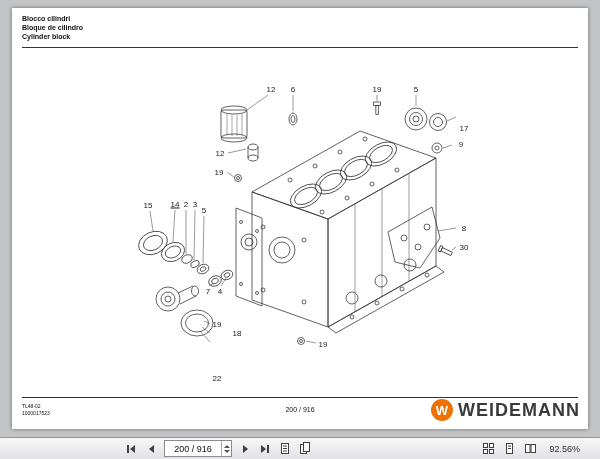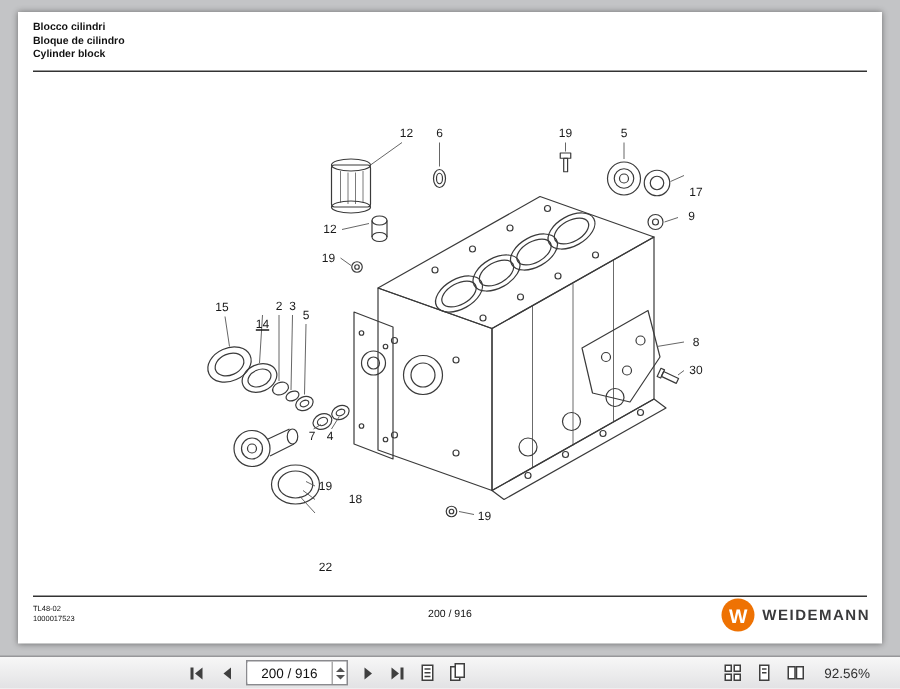--- a/index.html
+++ b/index.html
@@ -19,21 +19,21 @@
   .rule-top { top:39px; }
   .rule-bottom { top:389px; }
   .docinfo { position:absolute; left:10px; top:395px; font-size:5px; line-height:6.5px; color:#111; }
   .pageno { position:absolute; left:0; right:0; top:398px; text-align:center; font-size:7px; color:#111; }
   .brand { position:absolute; right:8px; top:391px; display:flex; align-items:center; gap:5px; }
   .brand-mark {
     width:22px; height:22px; border-radius:50%;
     display:flex; align-items:center; justify-content:center;
     color:#fff; font-weight:bold; font-size:13px; background:#ee7203;
   }
-  .brand-name { font-size:10px; font-weight:bold; letter-spacing:1px; color:#3a3a3c; }
+  .brand-name { font-size:18px; font-weight:bold; letter-spacing:1px; color:#3a3a3c; }
   
   .diagram { position:absolute; left:0; top:0; pointer-events:none; }
   .callouts { position:absolute; left:0; top:0; width:600px; height:459px; pointer-events:none; }
   .callout {
     position:absolute; transform:translate(-50%,-50%);
     font-size:8px; color:#1a1a1a; white-space:nowrap;
   }
   
   .toolbar {
     position:absolute; left:0; bottom:0; width:600px; height:21px;
@@ -249,21 +249,21 @@
   <div class="callouts">
       <span class="callout" style="left: 271px; top: 89px;">12</span>
       <span class="callout" style="left: 293px; top: 89px;">6</span>
       <span class="callout" style="left: 377px; top: 89px;">19</span>
       <span class="callout" style="left: 416px; top: 89px;">5</span>
       <span class="callout" style="left: 464px; top: 116px; margin-top: 12px;">17</span>
       <span class="callout" style="left: 461px; top: 144px;">9</span>
       <span class="callout" style="left: 220px; top: 153px;">12</span>
       <span class="callout" style="left: 219px; top: 172px;">19</span>
       <span class="callout" style="left: 148px; top: 205px;">15</span>
-      <span class="callout" style="left: 175px; top: 216px; text-decoration: underline;">14</span>
+      <span class="callout" style="left: 175px; top: 204px; text-decoration: underline;">14</span>
       <span class="callout" style="left: 186px; top: 204px;">2</span>
       <span class="callout" style="left: 195px; top: 204px;">3</span>
       <span class="callout" style="left: 204px; top: 210px;">5</span>
       <span class="callout" style="left: 464px; top: 228px;">8</span>
       <span class="callout" style="left: 464px; top: 247px;">30</span>
       <span class="callout" style="left: 208px; top: 291px;">7</span>
       <span class="callout" style="left: 220px; top: 291px;">4</span>
       <span class="callout" style="left: 217px; top: 324px;">19</span>
       <span class="callout" style="left: 217px; top: 333px; margin-left: 20px;">18</span>
       <span class="callout" style="left: 217px; top: 342px; margin-top: 36px;">22</span>

